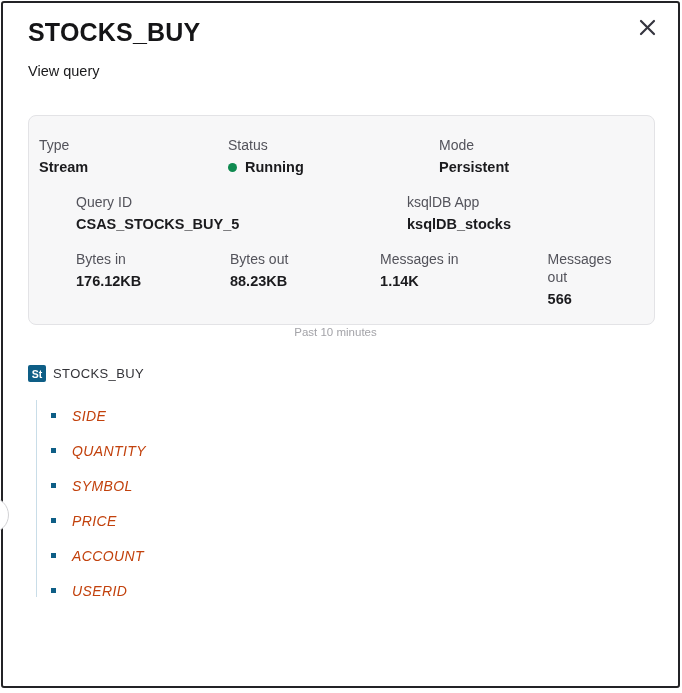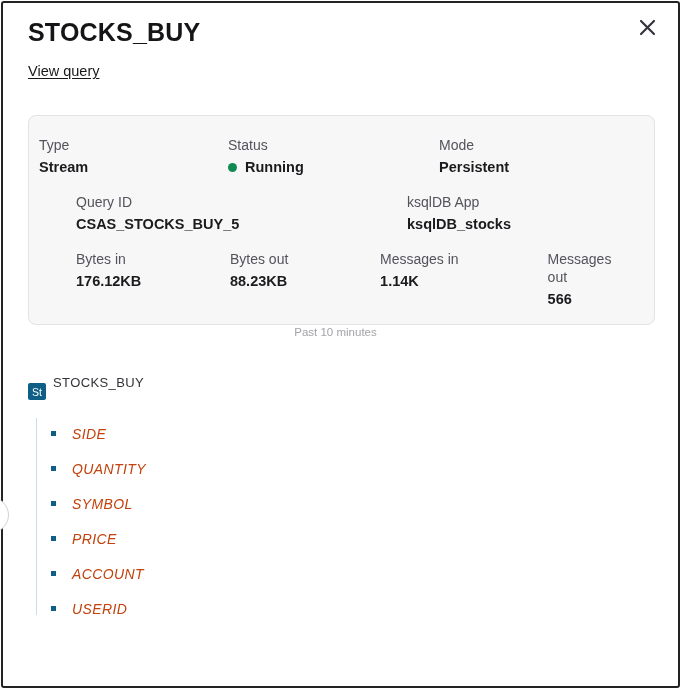--- a/index.html
+++ b/index.html
@@ -5,21 +5,21 @@
   * { margin:0; padding:0; box-sizing:border-box; }
   html,body { width:682px; height:693px; background:#fff; overflow:hidden;
               font-family:"Liberation Sans", sans-serif; position:relative; }
   .frame { position:absolute; left:1px; top:1px; width:679px; height:687px;
            border:2px solid #232326; border-radius:3px; background:#fff; }
   .content { position:relative; width:100%; height:100%; padding:15px 24px 0 25px; }
 
   
   .page-title { font-size:25px; font-weight:700; color:#151517; letter-spacing:0.2px; line-height:28px; }
   .view-query { display:inline-block; margin-top:17px; font-size:14.5px; color:#19191b;
-                text-decoration:underline; text-underline-offset:2px; cursor:pointer; }
+                text-underline-offset:2px; cursor:pointer; }
   .close-btn { position:absolute; top:13px; right:20px; width:22px; height:22px;
                display:flex; align-items:center; justify-content:center; cursor:pointer; }
 
   
   .card { margin-top:35px; width:627px; height:210px; background:#f7f7f8;
           border:1px solid #e3e3e6; border-radius:8px; padding:20px 22px 0 10px; }
   .card-row { display:flex; }
   .card-row + .card-row { margin-top:16px;margin-left:37px; }
   .cell .label { font-size:14px; color:#53535b; line-height:18px; }
   .cell .value { margin-top:4px; font-size:14.5px; font-weight:700; color:#1b1b1e; line-height:19px;
@@ -36,22 +36,22 @@
   .tab.active { color:#5b57ea; }
   .tab.active::after { content:""; position:absolute; left:0; right:-3px; bottom:-13px; height:4px;
                        background:#5349e5; border-radius:1px; z-index:1; }
   .tab-track { position:absolute; left:-1px; bottom:0; width:628px; height:4px;
                background:#d8d8d9; border-radius:2px; }
 
   
   .schema { margin-top:40px; position:relative; }
   .root-row { display:flex; align-items:center; }
   .type-badge { width:18px; height:17px; border-radius:2px; background:#0e5e86; color:#fff;
-                font-size:10.5px; font-weight:400; display:flex; align-items:center;
-                justify-content:center; flex:0 0 auto;margin-top:18px; }
+                font-size:10.5px; font-weight:700; display:flex; align-items:center;
+                justify-content:center; flex:0 0 auto; }
   .root-label { margin-left:7px; font-size:13px; color:#333338; letter-spacing:0.4px; }
   .tree { position:relative; margin-top:16px; }
   .tree-line { position:absolute; left:8px; top:2px; height:197px; width:1px; background:#c9dde8; }
   .field-row { display:flex; align-items:center; height:35px; padding-left:23px; }
   .bullet { width:5px; height:5px; background:#0e5e86; flex:0 0 auto; }
   .field-label { margin-left:16px; font-size:14px; color:#c2410c; letter-spacing:0.4px;font-style:italic; }
 
   
   .edge-handle { position:absolute; left:-27px; top:497px; width:36px; height:36px;
                  border-radius:50%; background:#fff; border:1.5px solid #d2d2d5; z-index:5; cursor:pointer; }

